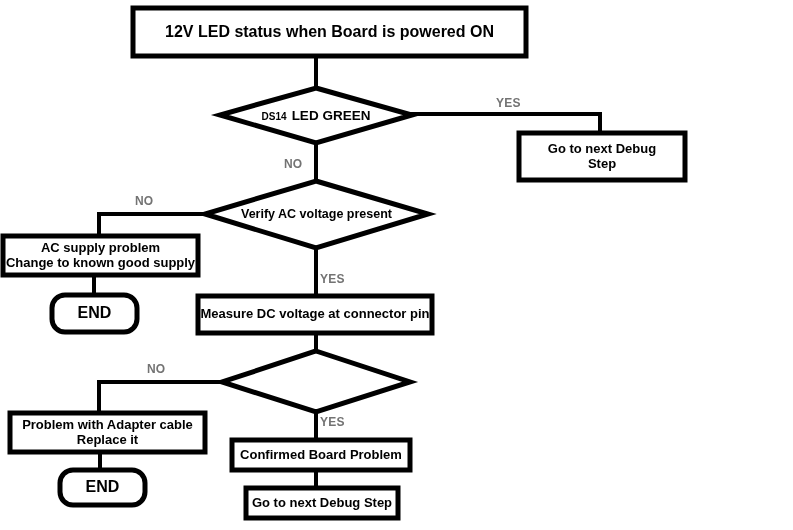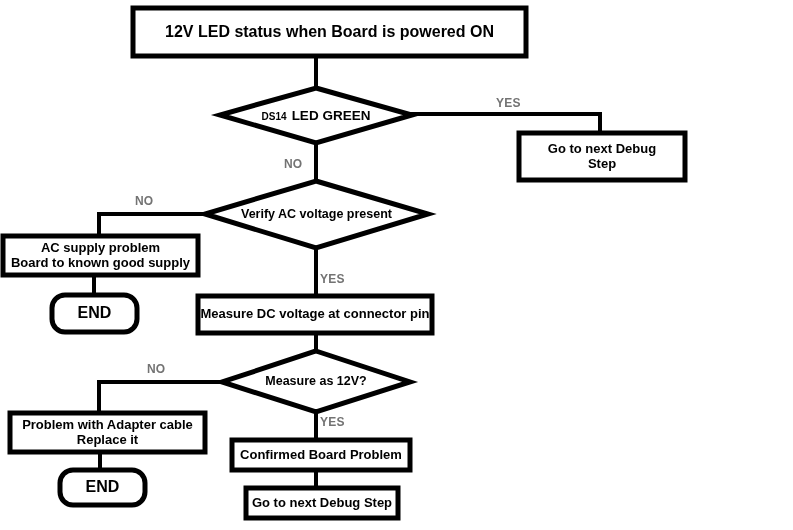--- a/index.html
+++ b/index.html
@@ -115,27 +115,26 @@
 
   <div class="node-text" style="left:220px; top:88px; width:192px; height:55px;">
     <span class="dia-label-wrap">
       <span class="t-small">DS14</span>
       <span class="t-diamond" style="font-size:13.5px;">LED GREEN</span>
     </span>
   </div>
 
   <div class="node-text t-diamond" style="left:205px; top:181px; width:223px; height:67px;">Verify AC voltage present</div>
 
-  <div class="node-text t-diamond" style="left:222px; top:351px; width:188px; height:61px;">Measure as 12V?</div>
 
   <div class="node-text t-process" style="left:519px; top:133px; width:166px; height:47px;">Go to next Debug
 Step</div>
 
   <div class="node-text t-process" style="left:3px; top:236px; width:195px; height:39px;">AC supply problem
-Board to known good supply</div>
+Change to known good supply</div>
 
   <div class="node-text t-process" style="left:198px; top:296px; width:234px; height:37px;">Measure DC voltage at connector pin</div>
 
   <div class="node-text t-process" style="left:232px; top:440px; width:178px; height:30px;">Confirmed Board Problem</div>
 
   <div class="node-text t-process" style="left:10px; top:413px; width:195px; height:39px;">Problem with Adapter cable
 Replace it</div>
 
   <div class="node-text t-process" style="left:246px; top:488px; width:152px; height:30px;">Go to next Debug Step</div>
 

